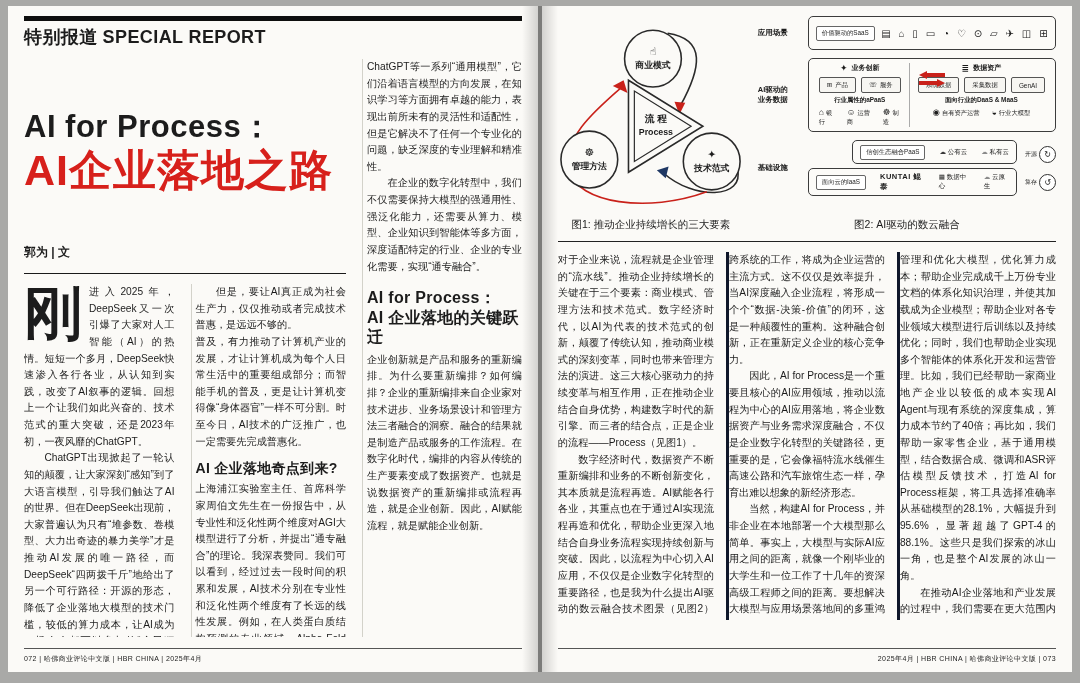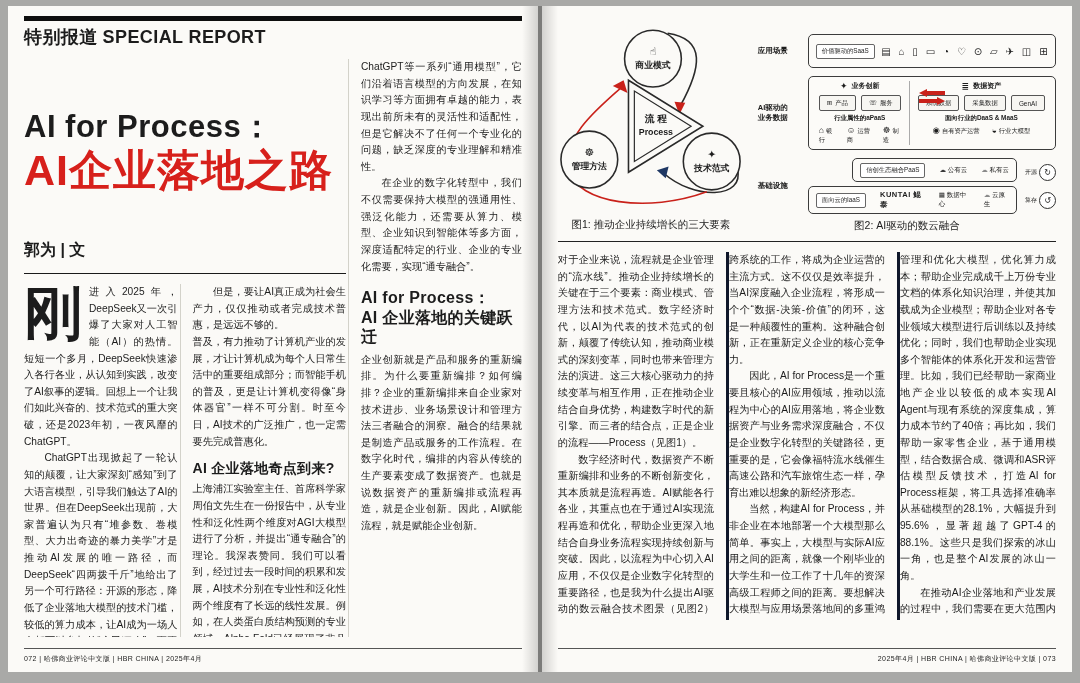--- a/index.html
+++ b/index.html
@@ -18,24 +18,24 @@
   .bar{height:5px;background:#0e0e0e;margin-bottom:4px;}
   .kicker{font-size:18px;font-weight:900;letter-spacing:.4px;}
   .kicker .en{margin-left:5px;}
 
   
   .lmain{display:flex;margin-top:10px;height:578px;overflow:hidden;}
   .block-left{width:322px;display:flex;flex-direction:column;flex:none;}
   .title-block{height:214px;position:relative;border-bottom:1.5px solid #1a1a1a;flex:none;}
   .t1{font-size:31px;font-weight:900;letter-spacing:.5px;margin-top:52px;line-height:1.05;}
   .t2{font-size:43px;font-weight:900;letter-spacing:1px;color:#d7201b;margin-top:4px;line-height:1.05;}
-  .byline{position:absolute;bottom:12px;left:0;font-size:16px;font-weight:700;}
+  .byline{position:absolute;bottom:12px;left:0;font-size:12px;font-weight:700;}
   .cols2{flex:1;display:flex;overflow:hidden;padding-top:10px;}
   .c{flex:1;overflow:hidden;}
-  .c + .c, .col3{border-left:1px solid #d3d2ca;margin-left:2px;padding-left:12px;}
+  .c + .c, .col3{border-left:1px solid #d3d2ca;margin-left:16px;padding-left:4px;}
   .col3{flex:1;overflow:hidden;}
   p.body{margin:0;text-indent:2em;font-size:10.2px;line-height:1.63;text-align:justify;}
   p.body.noind{text-indent:0;}
   .dropcap{float:left;font-size:58px;line-height:.82;font-weight:900;padding:5px 7px 0 0;}
   h3.sec{font-size:14px;font-weight:900;margin:10px 0 3px;letter-spacing:.3px;}
   h3.sec.big{font-size:16px;line-height:1.22;margin:13px 0 5px;}
   h3.sec.big .l2{display:block;}
 
   
   .pfoot{position:absolute;bottom:8px;left:16px;right:16px;font-size:7px;color:#222;
@@ -45,21 +45,21 @@
   
   .figs{display:flex;gap:14px;height:216px;}
   .figbox{display:flex;flex-direction:column;}
   .fig1{width:186px;flex:none;}
   .fig2{flex:1;}
   .figcap{font-size:10.5px;font-weight:400;text-align:center;margin-top:5px;flex:none;}
   .fig1 svg{flex:1;width:100%;}
 
   
   .f2grid{flex:1;display:grid;grid-template-columns:42px 1fr;grid-auto-rows:min-content;
-          row-gap:5px;column-gap:5px;align-items:stretch;font-size:6.5px;margin-top:18px;gap:8px;}
+          row-gap:5px;column-gap:5px;align-items:stretch;font-size:6.5px;margin-top:0;gap:8px;}
   .f2lab{font-size:7.5px;font-weight:900;display:flex;flex-direction:column;justify-content:center;line-height:1.3;}
   .f2box{border:1.2px solid #3c3c3c;border-radius:5px;padding:4px 7px;background:#fcfbf8;}
   .appsrow{display:flex;align-items:center;gap:6px;min-height:24px;}
   .chip{border:1px solid #666;border-radius:2px;padding:2px 5px;font-size:6.3px;white-space:nowrap;background:#fff;}
   .appicons{display:flex;gap:7px;font-size:10px;color:#222;flex:1;justify-content:space-around;}
   .bizbox{display:flex;position:relative;padding:4px 2px;}
   .half{flex:1;padding:0 8px;}
   .half + .half{border-left:1px solid #aaa;}
   .htitle{display:flex;justify-content:center;gap:4px;font-weight:900;font-size:7px;align-items:center;}
   .htitle .ic{font-size:9px;}

